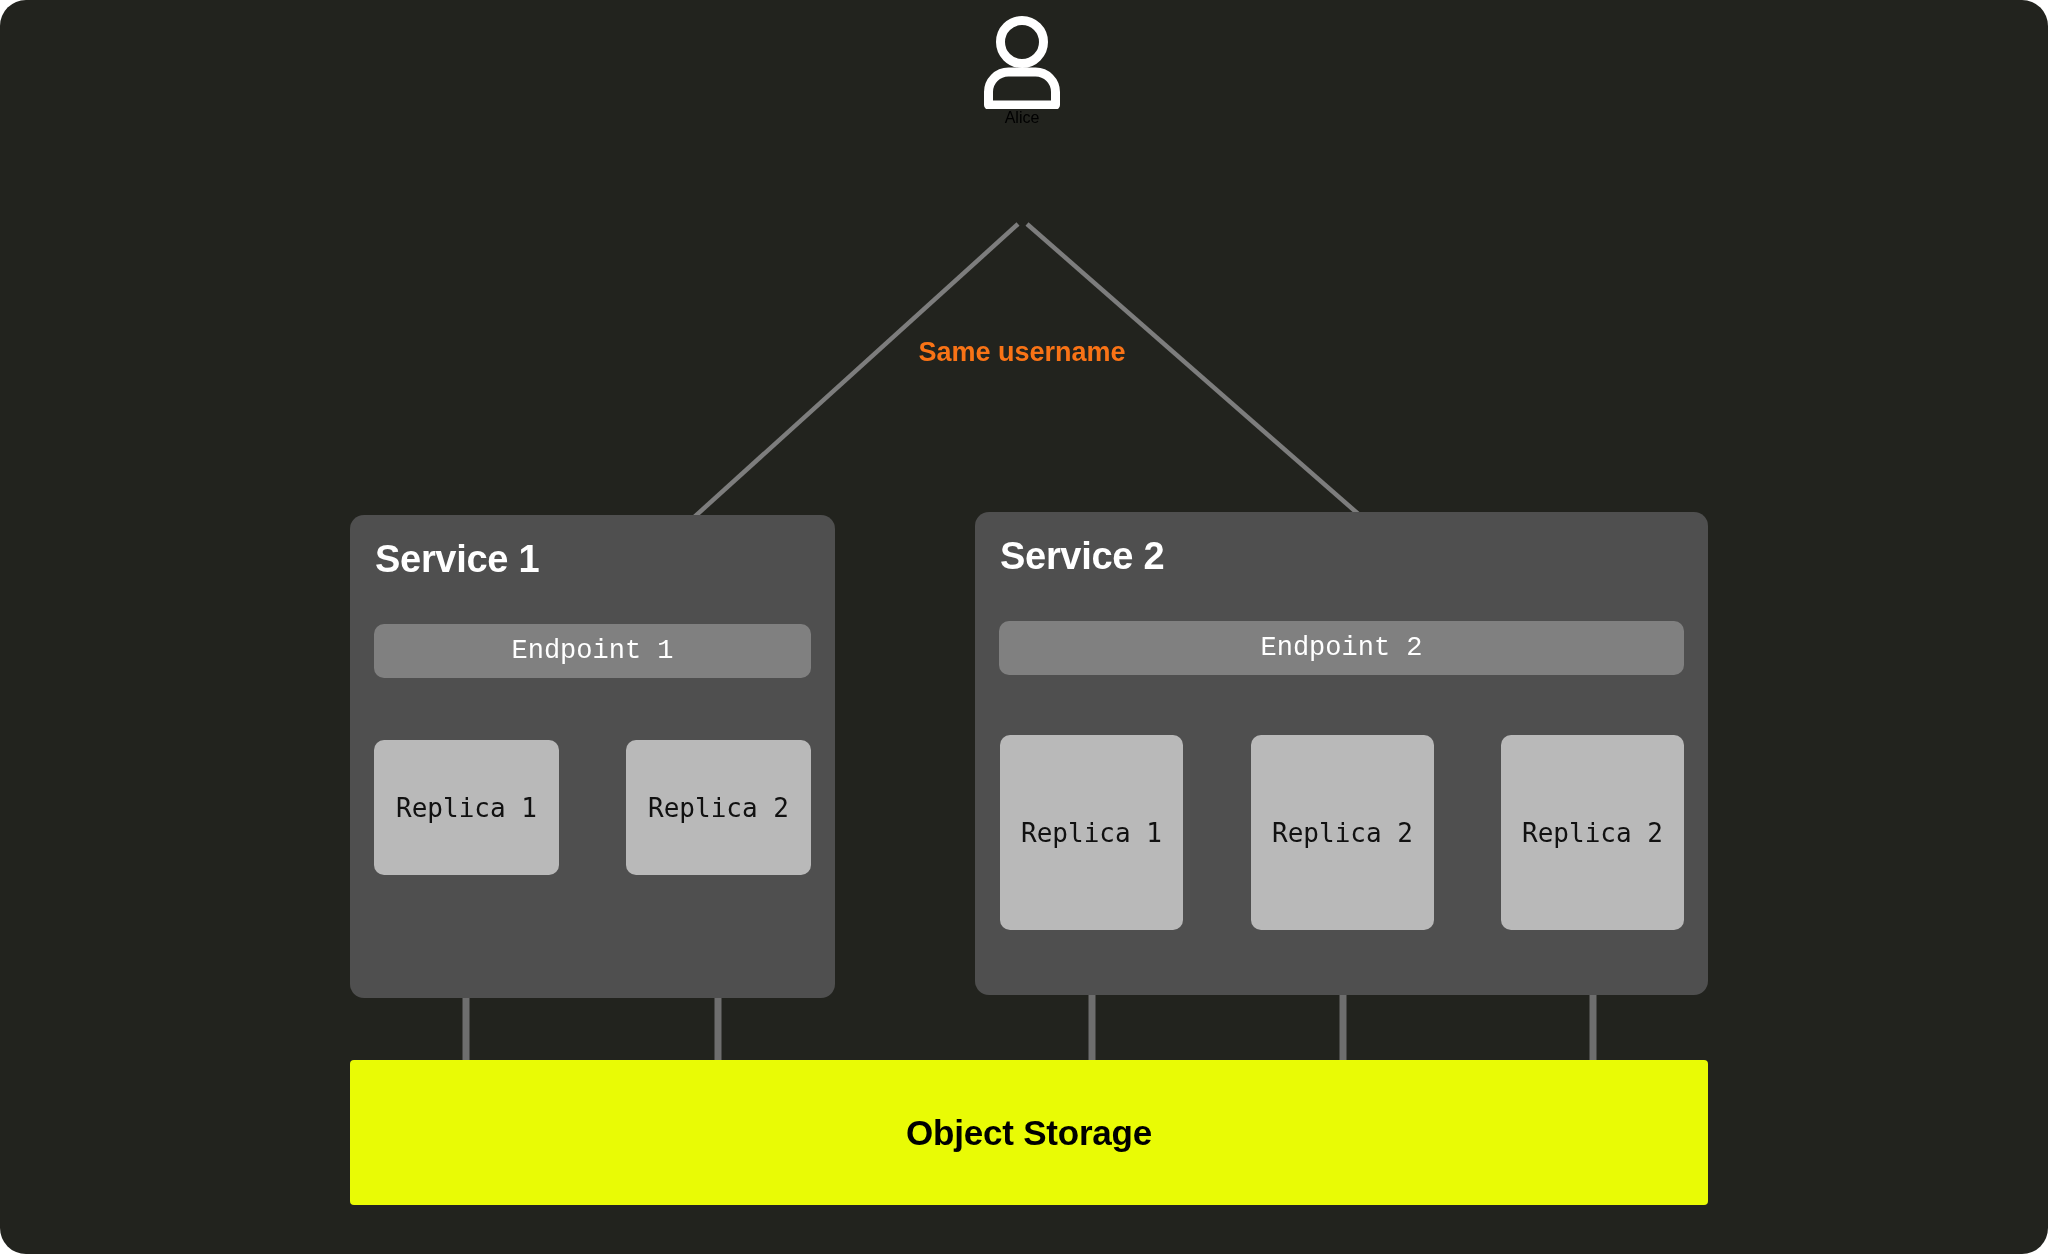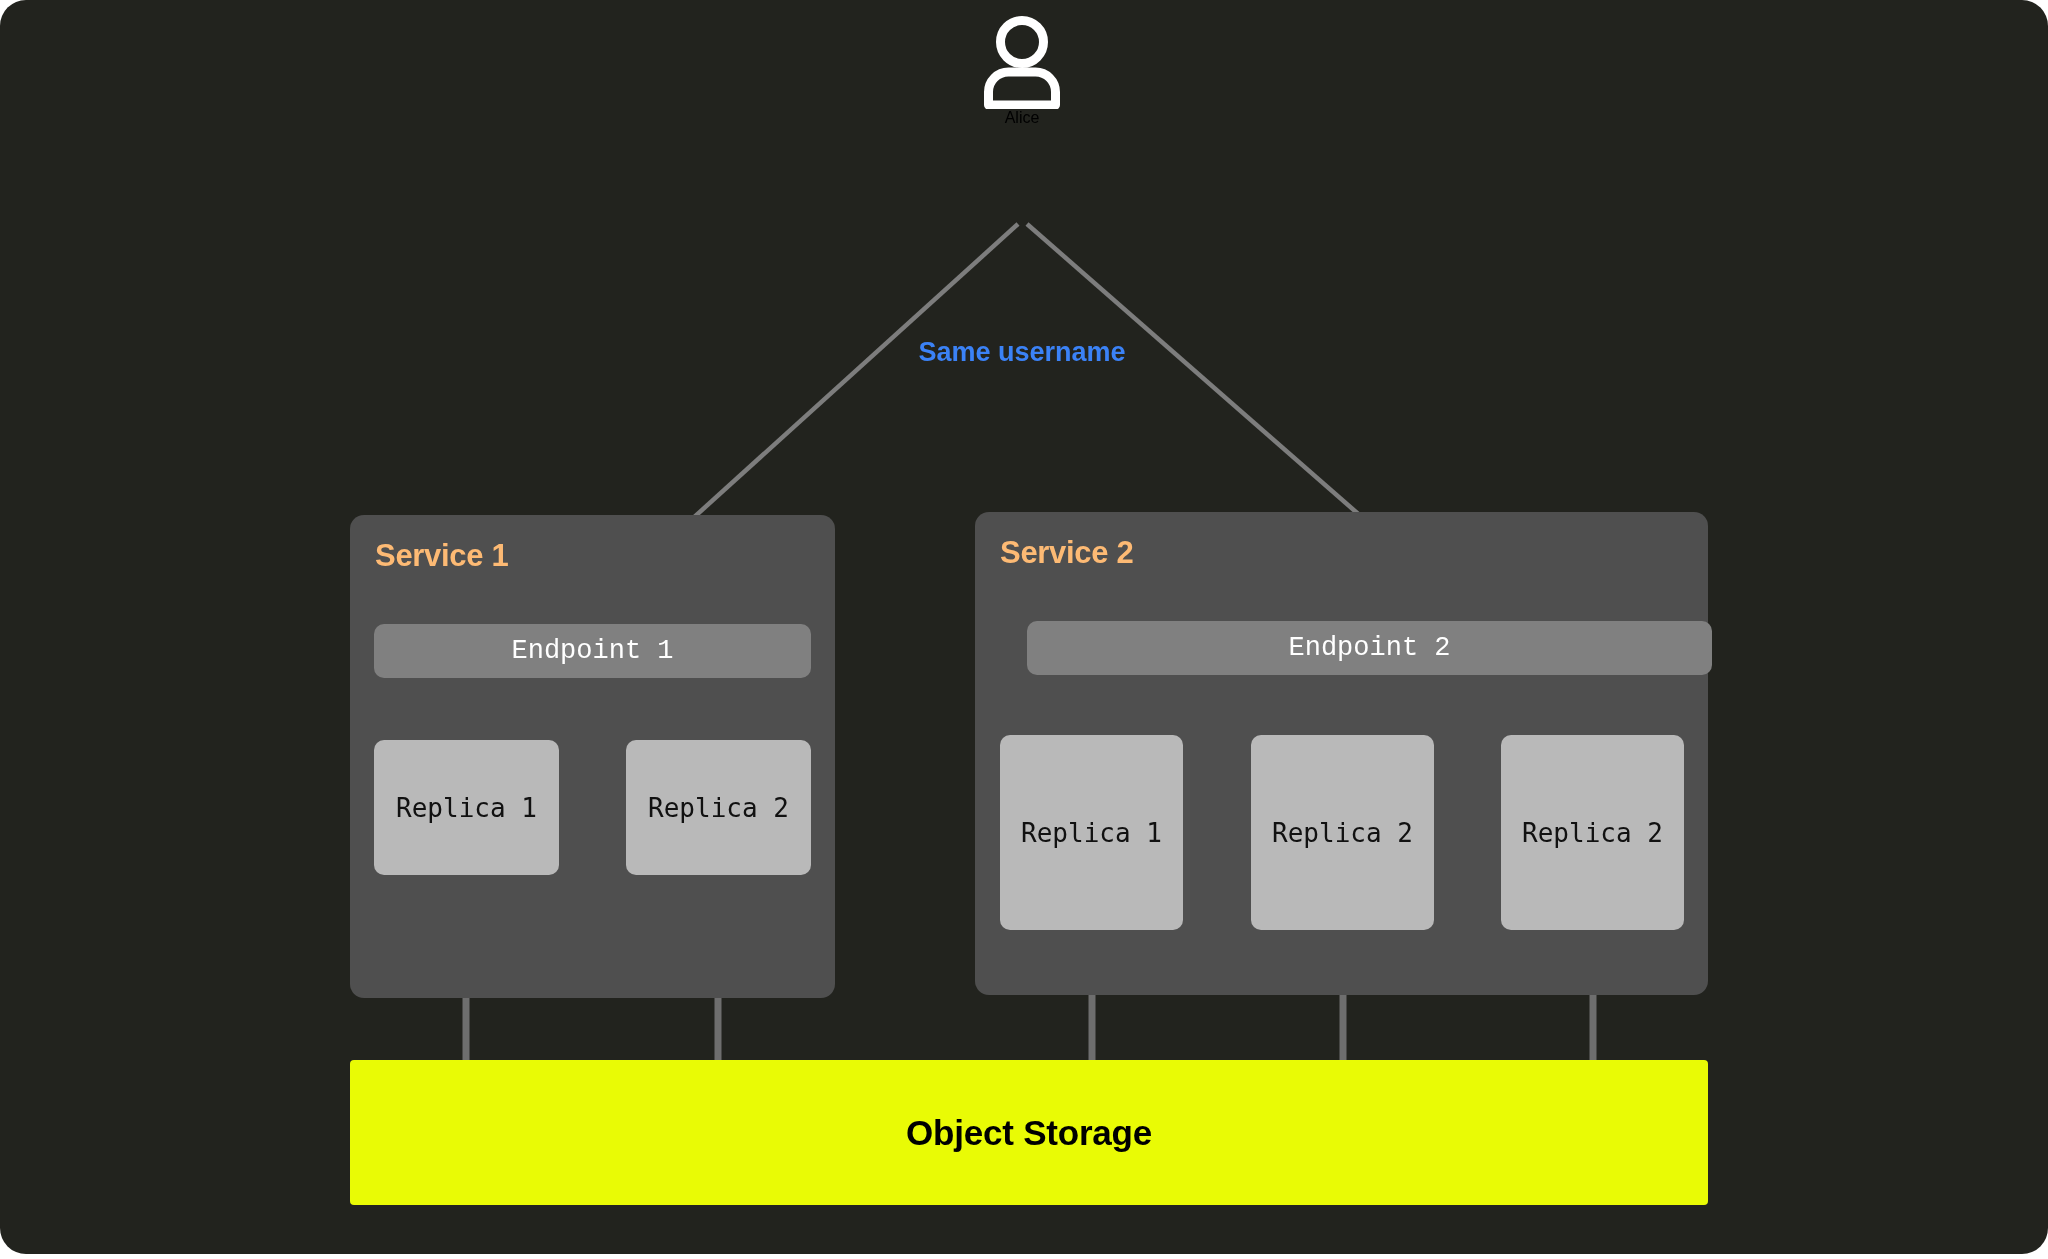--- a/index.html
+++ b/index.html
@@ -49,59 +49,59 @@
     margin: 0 auto;
   }
 
   
   #edge-note {
     position: absolute;
     left: 762px;
     top: 337px;
     width: 520px;
     text-align: center;
-    color: #3b82f6;
+    color: #f97316;
     font-size: 27px;
     font-weight: bold;
     line-height: 1.18;
   }
 
   
   .service-panel {
     position: absolute;
     background: #4f4f4f;
     border-radius: 14px;
   }
   #service-1 { left: 350px;  top: 515px; width: 485px; height: 483px; }
   #service-2 { left: 975px;  top: 512px; width: 733px; height: 483px; }
 
   .service-title {
     position: absolute;
     left: 25px;
-    color: #fdba74;
-    font-size: 31px;
+    color: #ffffff;
+    font-size: 38px;
     font-weight: bold;
     letter-spacing: -0.3px;
   }
   #service-1 .service-title { top: 23px; }
   #service-2 .service-title { top: 23px; }
 
   .endpoint-bar {
     position: absolute;
     background: #808080;
     border-radius: 10px;
     color: #ffffff;
     font-family: Liberation Mono, monospace;
     font-size: 27px;
     display: flex;
     align-items: center;
     justify-content: center;
   }
   #endpoint-1 { left: 24px; top: 109px; width: 437px; height: 54px; }
-  #endpoint-2 { left: 24px; top: 109px; width: 685px; height: 54px; margin-left: 28px; }
+  #endpoint-2 { left: 24px; top: 109px; width: 685px; height: 54px; }
 
   .replica-box {
     position: absolute;
     background: #b9b9b9;
     border-radius: 10px;
     color: #111111;
     font-family: "DejaVu Sans Mono", "Liberation Mono", monospace;
     font-size: 26px;
     display: flex;
     align-items: center;

